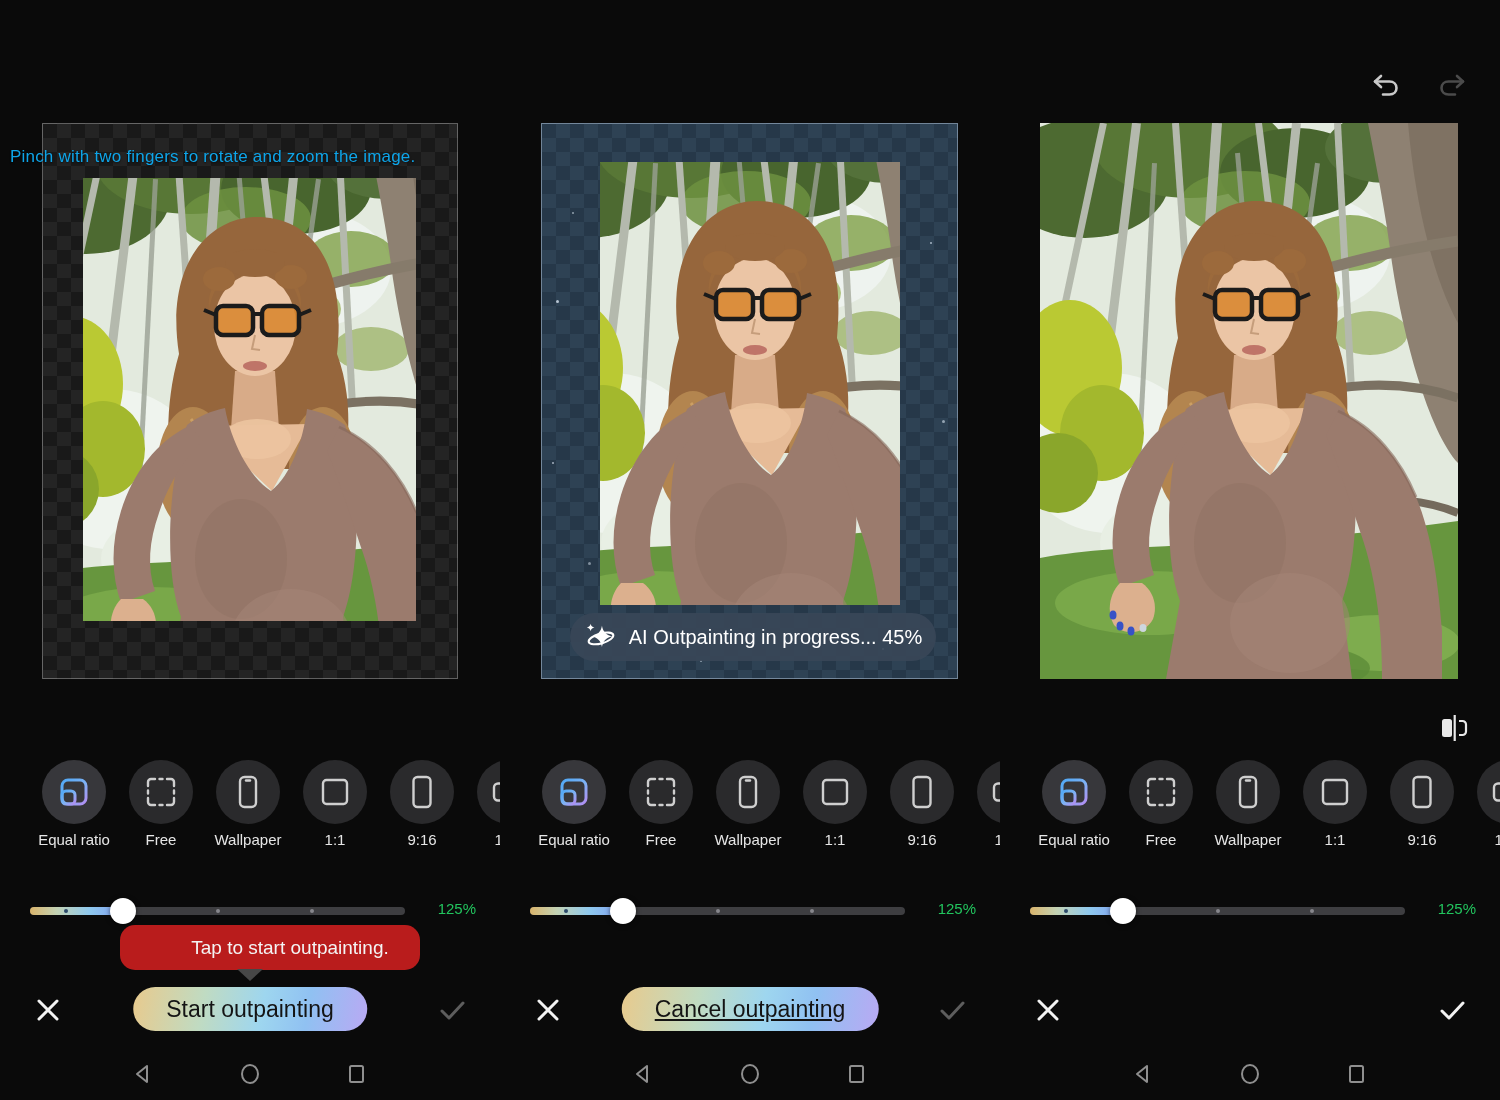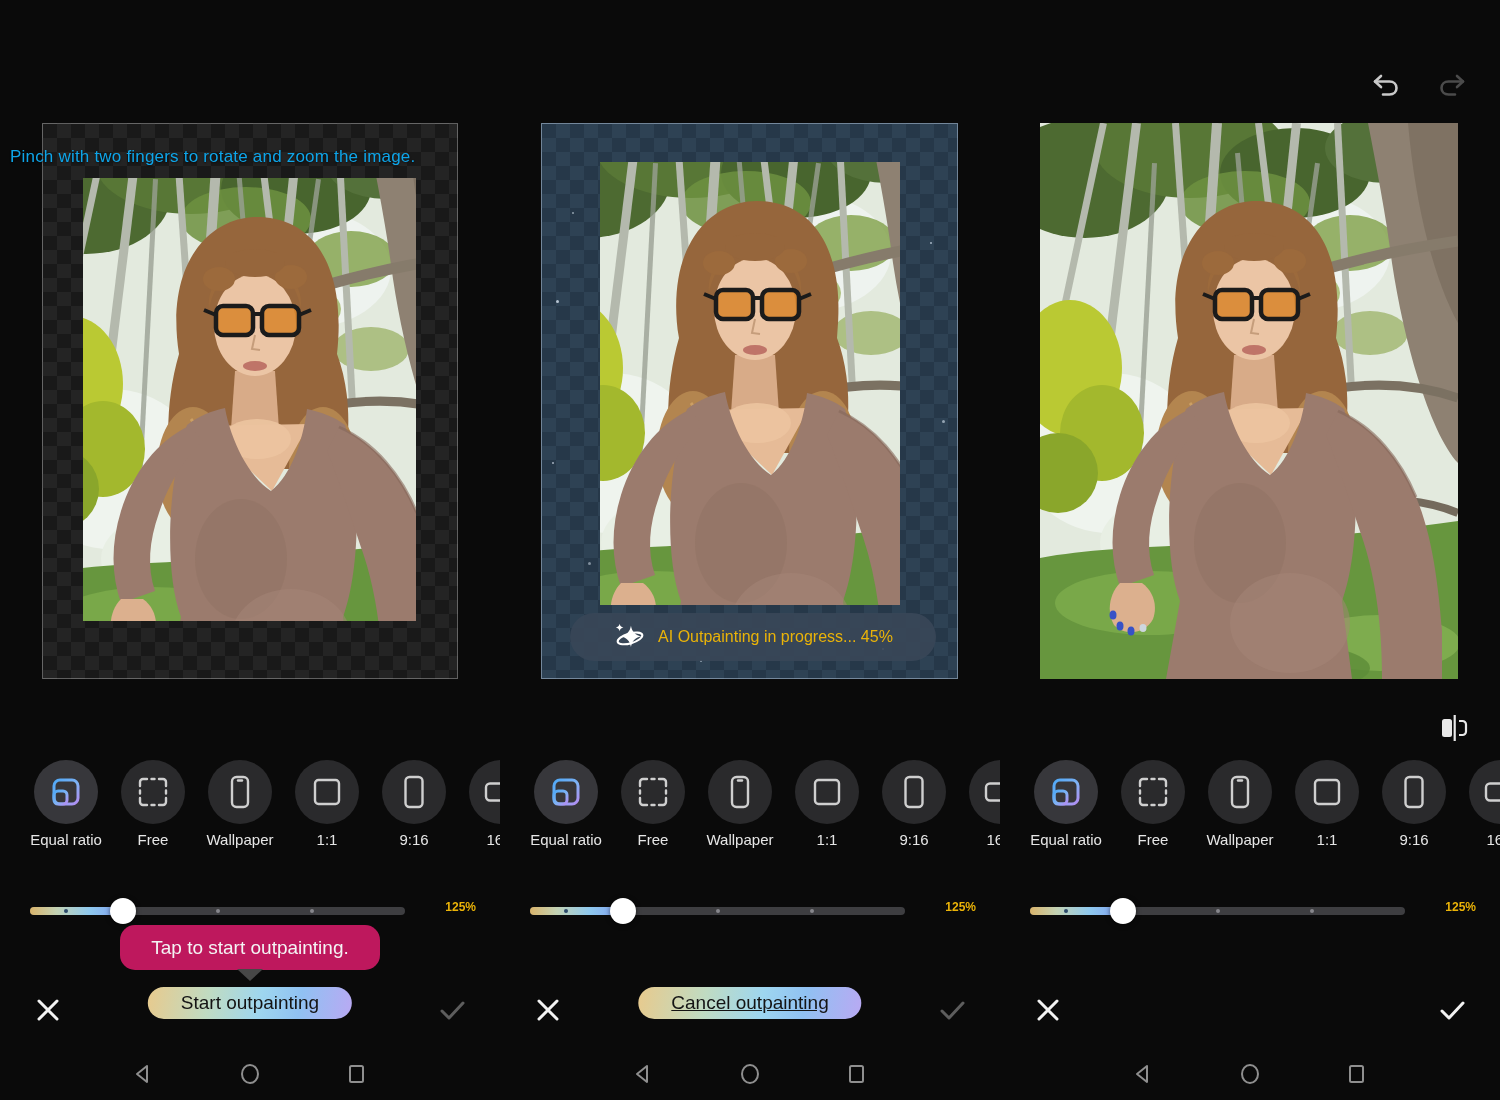--- a/index.html
+++ b/index.html
@@ -19,66 +19,66 @@
   #p2 .photo{left:100px;top:162px;width:300px;height:443px;}
   #p3 .photo{left:40px;top:123px;width:418px;height:556px;}
   .photo svg{display:block;width:100%;height:100%;}
 
   .hint{position:absolute;left:10px;top:147px;z-index:6;font-size:17px;color:#0ea5e9;letter-spacing:.2px;
         text-shadow:0 1px 2px rgba(0,0,0,.6);}
 
   .progress-toast{position:absolute;left:70px;top:613px;width:366px;height:48px;z-index:7;
       background:rgba(56,71,88,.92);border-radius:26px;display:flex;align-items:center;
       justify-content:center;gap:11px;}
-  .progress-toast .ptxt{color:#eab308;font-size:16px;}
+  .progress-toast .ptxt{color:#ffffff;font-size:20px;}
   .sp{position:absolute;border-radius:50%;background:#d9e6f2;z-index:3;}
 
   .compare-btn{position:absolute;left:440px;top:712px;width:30px;height:32px;z-index:8;
       display:flex;align-items:center;justify-content:center;}
 
   
   .topbar-btn{position:absolute;top:70px;width:32px;height:32px;display:flex;align-items:center;justify-content:center;}
   .undo{left:1370px;color:#c9c9c9;} .redo{left:1436px;color:#4b4b4b;}
 
   
-  .ratio-row{position:absolute;top:760px;left:0;width:540px;height:100px;display:flex;
+  .ratio-row{position:absolute;top:760px;left:8px;width:540px;height:100px;display:flex;
       padding-left:34px;gap:23px;}
   .ratio-item{position:relative;flex:0 0 64px;width:64px;}
   .ratio-circle{width:64px;height:64px;border-radius:50%;background:#2a2a2c;display:flex;
       align-items:center;justify-content:center;}
   .ratio-item.selected .ratio-circle{background:#37373b;}
   .ratio-circle svg{width:40px;height:40px;}
   .ratio-label{position:absolute;top:71px;left:50%;transform:translateX(-50%);width:130px;
       text-align:center;font-size:15px;color:#e6e6e6;white-space:nowrap;}
 
   
   .slider-track{position:absolute;left:30px;top:907px;width:375px;height:8px;border-radius:4px;background:#3e3e41;}
   .slider-fill{position:absolute;left:30px;top:907px;width:96px;height:8px;border-radius:4px;
       background:linear-gradient(90deg,#d9b46c 0%,#c3d2b4 28%,#8fc9ee 62%,#7f99ef 100%);}
   .slider-dot{position:absolute;top:909px;width:4px;height:4px;border-radius:50%;}
   .d1{left:64px;background:#2c4a6a;} .d2{left:216px;background:#87878c;} .d3{left:310px;background:#87878c;}
   .slider-thumb{position:absolute;left:110px;top:898px;width:26px;height:26px;border-radius:50%;
       background:#fff;box-shadow:0 1px 5px rgba(0,0,0,.55);}
-  .zoom-value{position:absolute;right:24px;top:900px;font-size:12px;color:#eab308;font-weight:bold;}
-
-  
-  .tooltip{position:absolute;left:120px;top:925px;width:260px;height:45px;background:#be185d;
+  .zoom-value{position:absolute;right:24px;top:900px;font-size:15px;color:#22c55e;}
+
+  
+  .tooltip{position:absolute;left:120px;top:925px;width:260px;height:45px;background:#b91c1c;
       border-radius:15px;display:flex;align-items:center;justify-content:center;color:#f4f4f4;
-      font-size:19px;z-index:9;}
+      font-size:19px;z-index:9;padding-left:40px;}
   .tooltip:after{content:"";position:absolute;left:117px;bottom:-11px;width:0;height:0;
       border:13px solid transparent;border-top:12px solid #474747;border-bottom:0;}
 
   
   .icon-btn{position:absolute;width:46px;height:46px;display:flex;align-items:center;justify-content:center;}
   .close-btn{left:25px;top:987px;color:#f2f2f2;}
   .confirm-btn{left:429px;top:987px;color:#5d5d5d;}
   .confirm-btn.enabled{color:#f2f2f2;}
-  .action-pill{position:absolute;top:987px;left:50%;transform:translateX(-50%);height:32px;
+  .action-pill{position:absolute;top:987px;left:50%;transform:translateX(-50%);height:44px;
       border-radius:23px;display:flex;align-items:center;padding:0 33px;white-space:nowrap;
-      color:#141414;font-size:19px;font-weight:500;
+      color:#141414;font-size:23px;font-weight:500;
       background:linear-gradient(100deg,#e8ca8d 0%,#c0dbc2 30%,#9ed6ef 55%,#90c1f2 74%,#b9a9f3 100%);}
 
   
   .nav-icon{position:absolute;top:1062px;width:24px;height:24px;color:#8f8f8f;
       display:flex;align-items:center;justify-content:center;}
   .nb1{left:131px;}.nb2{left:238px;}.nb3{left:345px;}
   .hidden-defs{position:absolute;width:0;height:0;overflow:hidden;}
 </style>
 </head>
 <body>

